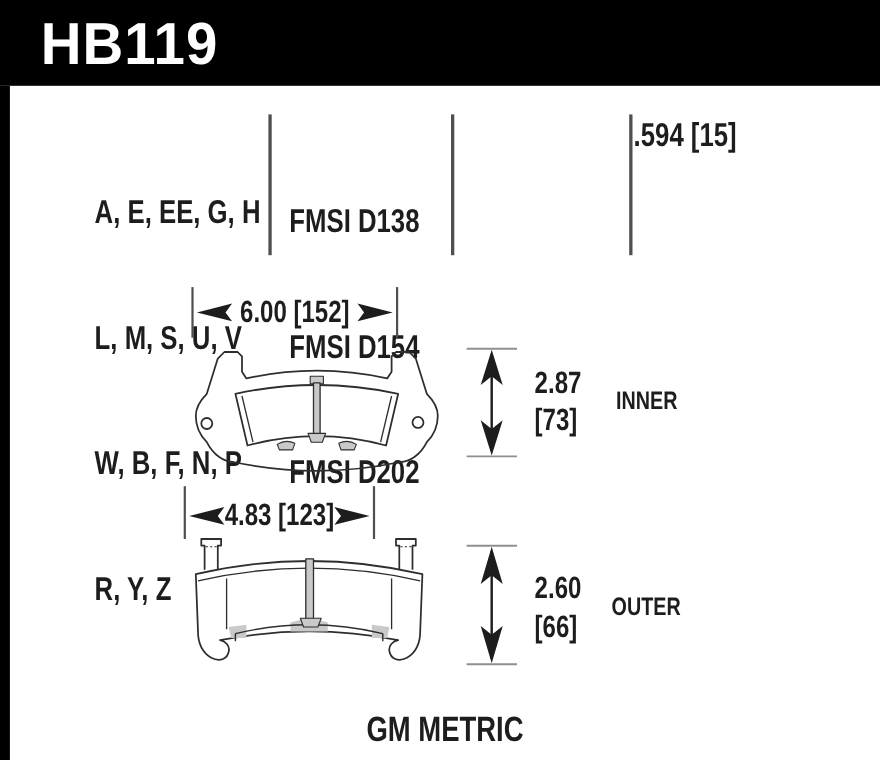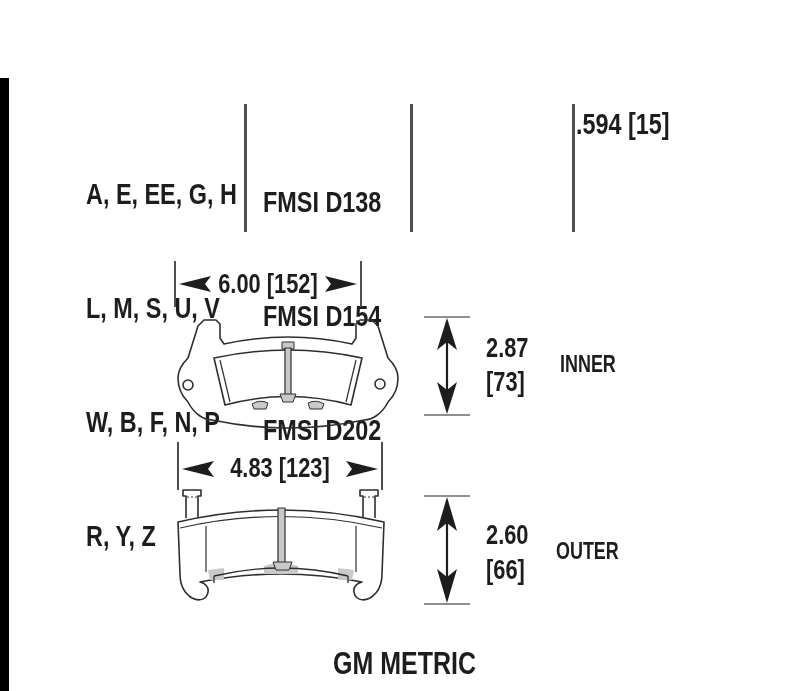--- a/index.html
+++ b/index.html
@@ -36,20 +36,23 @@
   .vdim-txt{font-size:28px;}
   .side-label{font-size:23px;}
   #gm-metric{left:9px;top:645px;width:791px;text-align:center;font-size:32px;font-weight:700;}
   svg{display:block;}
 </style>
 </head>
 <body>
 
 <div id="sheet">
 
+  <div id="header-bar" class="abs">
+    <div id="part-number">HB119</div>
+  </div>
 
   <div id="left-rail" class="abs"></div>
 
   <div id="compound-col" class="abs col-text b cond">
     <div>A, E, EE, G, H</div>
     <div>L, M, S, U, V</div>
     <div>W, B, F, N, P</div>
     <div>R, Y, Z</div>
   </div>
 
@@ -106,21 +109,21 @@
     <line x1="0" y1="99" x2="46" y2="99" stroke="#8f8f8f" stroke-width="2"></line>
     <line x1="23" y1="6" x2="23" y2="94" stroke="#1d1d1d" stroke-width="2.2"></line>
     <path d="M23 2 L13 34 L23 26 L33 34 Z" fill="#1d1d1d"></path>
     <path d="M23 98 L13 66 L23 74 L33 66 Z" fill="#1d1d1d"></path>
   </svg>
 
   <div class="abs b vdim-txt cond" style="left:486px;top:332px;">2.87</div>
   <div class="abs b vdim-txt cond" style="left:486px;top:366px;">[73]</div>
   <div class="abs b side-label cond" style="left:560px;top:351px;">INNER</div>
 
-  <div class="abs hdim" style="left:177px;top:442px;width:206px;height:48px;">
+  <div class="abs hdim" style="left:167px;top:442px;width:174px;height:48px;">
     <div class="tick l"></div>
     <div class="tick r"></div>
     <svg class="arr" style="left:4px;top:18px;" width="34" height="18" viewBox="0 0 34 18">
       <path d="M1 9 L33 1 L27 9 L33 17 Z" fill="#1d1d1d"></path>
     </svg>
     <svg class="arr" style="right:4px;top:18px;" width="34" height="18" viewBox="0 0 34 18">
       <path d="M33 9 L1 1 L7 9 L1 17 Z" fill="#1d1d1d"></path>
     </svg>
     <div class="hdim-text condc" style="top:10px;">4.83 [123]</div>
   </div>

